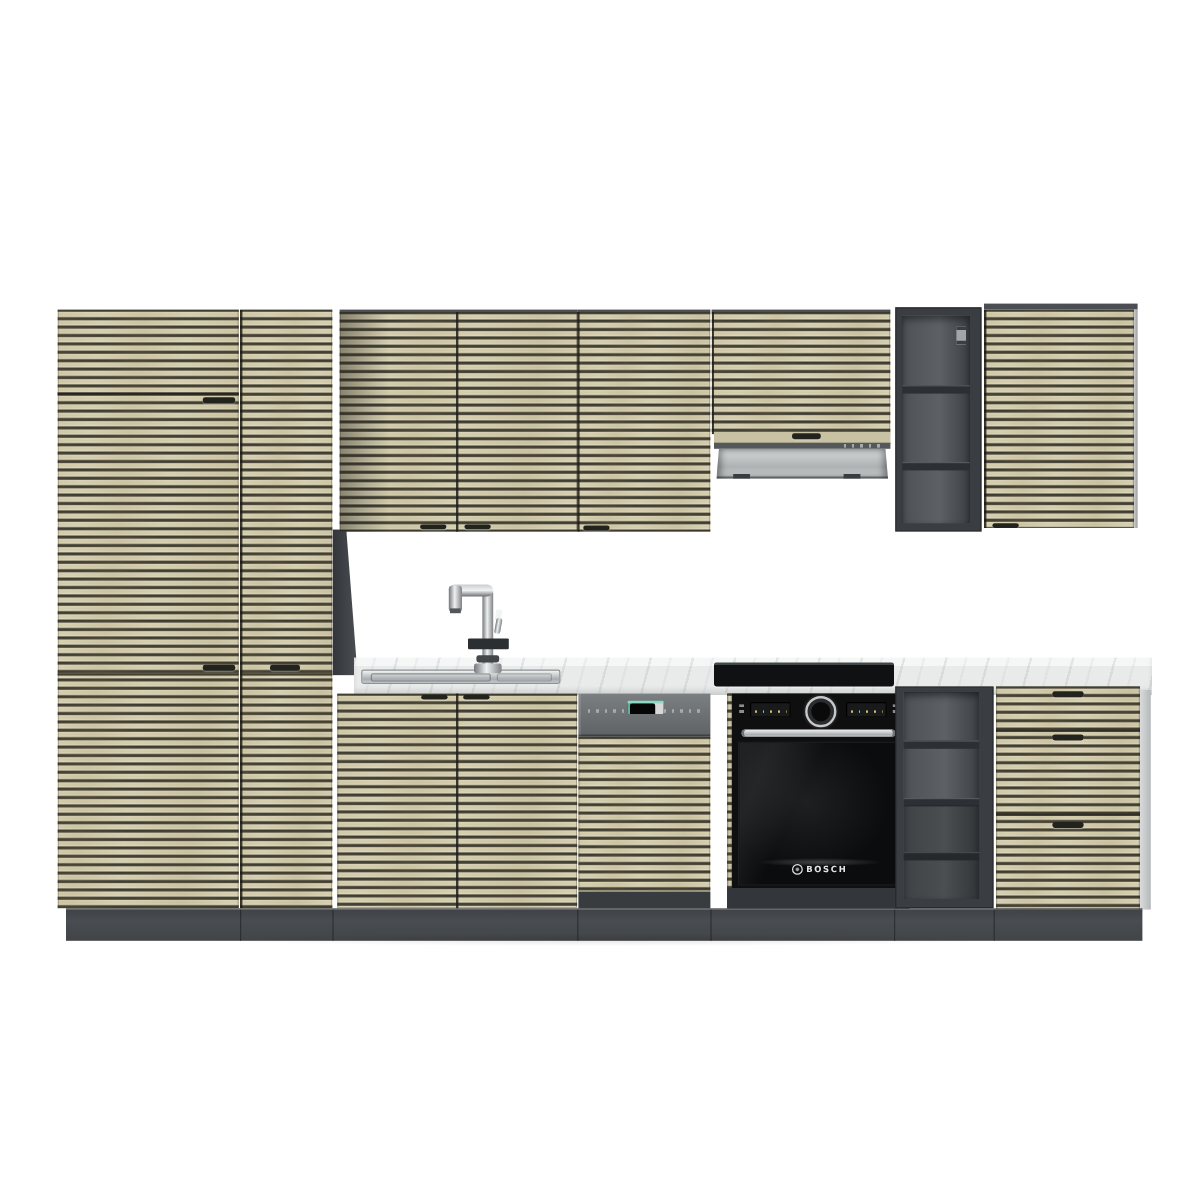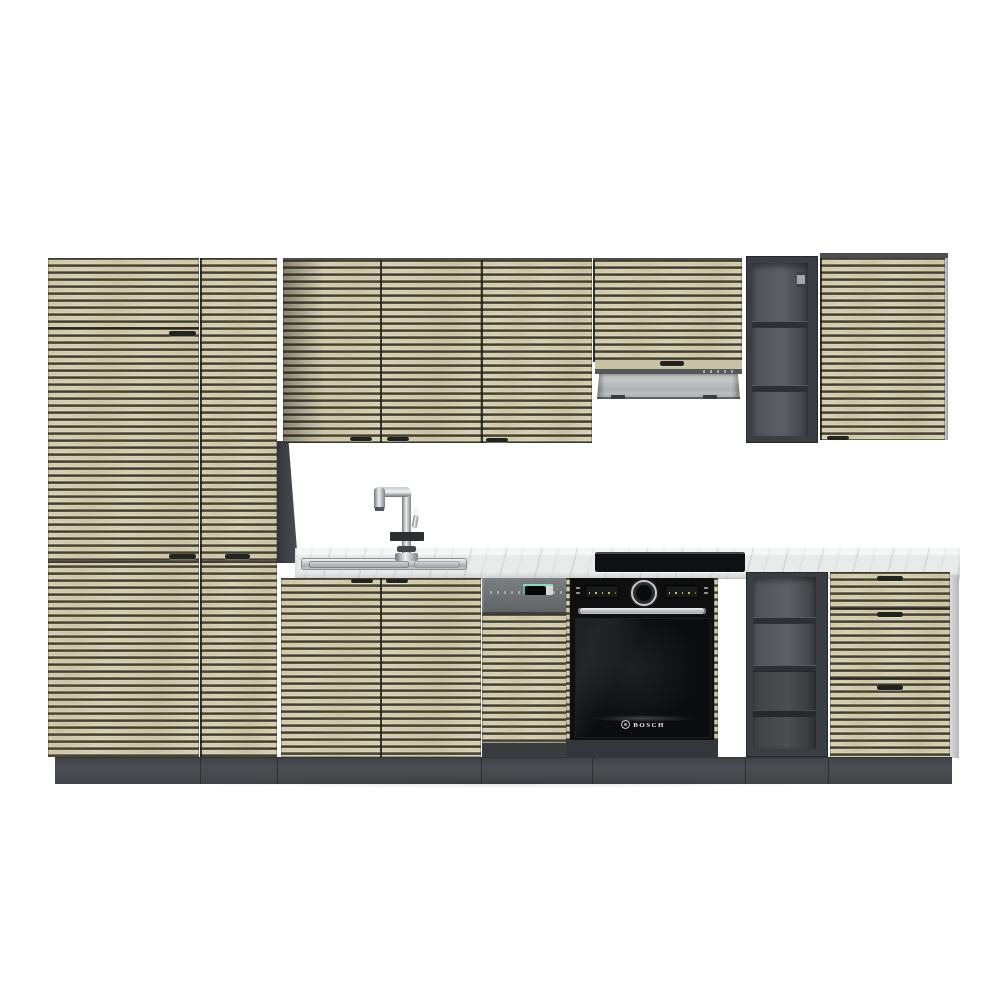--- a/index.html
+++ b/index.html
@@ -156,21 +156,21 @@
                 background:linear-gradient(180deg,#7b7f82,#5e6265);
                 box-shadow:inset 0 -2px 0 rgba(0,0,0,0.35), inset 2px 0 0 rgba(255,255,255,0.12);">
       <div class="dw-dots" style="left:8px;top:13px;width:94px;height:3px;"></div>
       <div class="abs" style="left:41px;top:6px;width:30px;height:11px;background:#060607;border-radius:1px;
                   box-shadow:inset 3px 3px 0 -1px rgba(120,220,190,0.8), inset -8px 3px 0 -1px rgba(240,240,240,0.9);"></div>
     </div>
     <div class="abs lam" style="left:0;top:36px;width:110px;height:129px;"></div>
     <div class="abs" style="left:0;top:165px;width:110px;height:14px;background:#383c3f;"></div>
   </div>
 
-  <div class="abs" style="left:566px;top:578px;width:152px;height:179px;background:#101011;font-family:Liberation Serif, serif;">
+  <div class="abs" style="left:606px;top:578px;width:152px;height:179px;background:#101011;">
     <div class="abs lam" style="left:0;top:0;width:4px;height:162px;"></div>
     <div class="abs lam" style="left:148px;top:0;width:4px;height:162px;"></div>
     <div class="abs" style="left:4px;top:0;width:144px;height:162px;background:#0f0f10;">
       <div class="oled" style="left:15px;top:7px;width:34px;height:13px;"></div>
       <div class="oled" style="left:95px;top:7px;width:34px;height:13px;"></div>
       <div class="abs" style="left:61px;top:2px;width:22px;height:22px;border-radius:50%;border:2px solid #c6c9cb;background:#0a0a0b;
                   box-shadow:inset 0 0 0 3px #2a2c2e, 0 0 3px rgba(255,255,255,0.25);"></div>
       <div class="abs" style="left:6px;top:9px;width:4px;height:9px;background:repeating-linear-gradient(180deg,#8b8e90 0 2px,transparent 2px 5px);"></div>
       <div class="abs" style="left:134px;top:9px;width:4px;height:9px;background:repeating-linear-gradient(180deg,#8b8e90 0 2px,transparent 2px 5px);"></div>
       <div class="abs steel" style="left:8px;top:30px;width:128px;height:6px;border-radius:3px;box-shadow:inset 2px 0 0 #6e7275, inset -2px 0 0 #6e7275;"></div>

